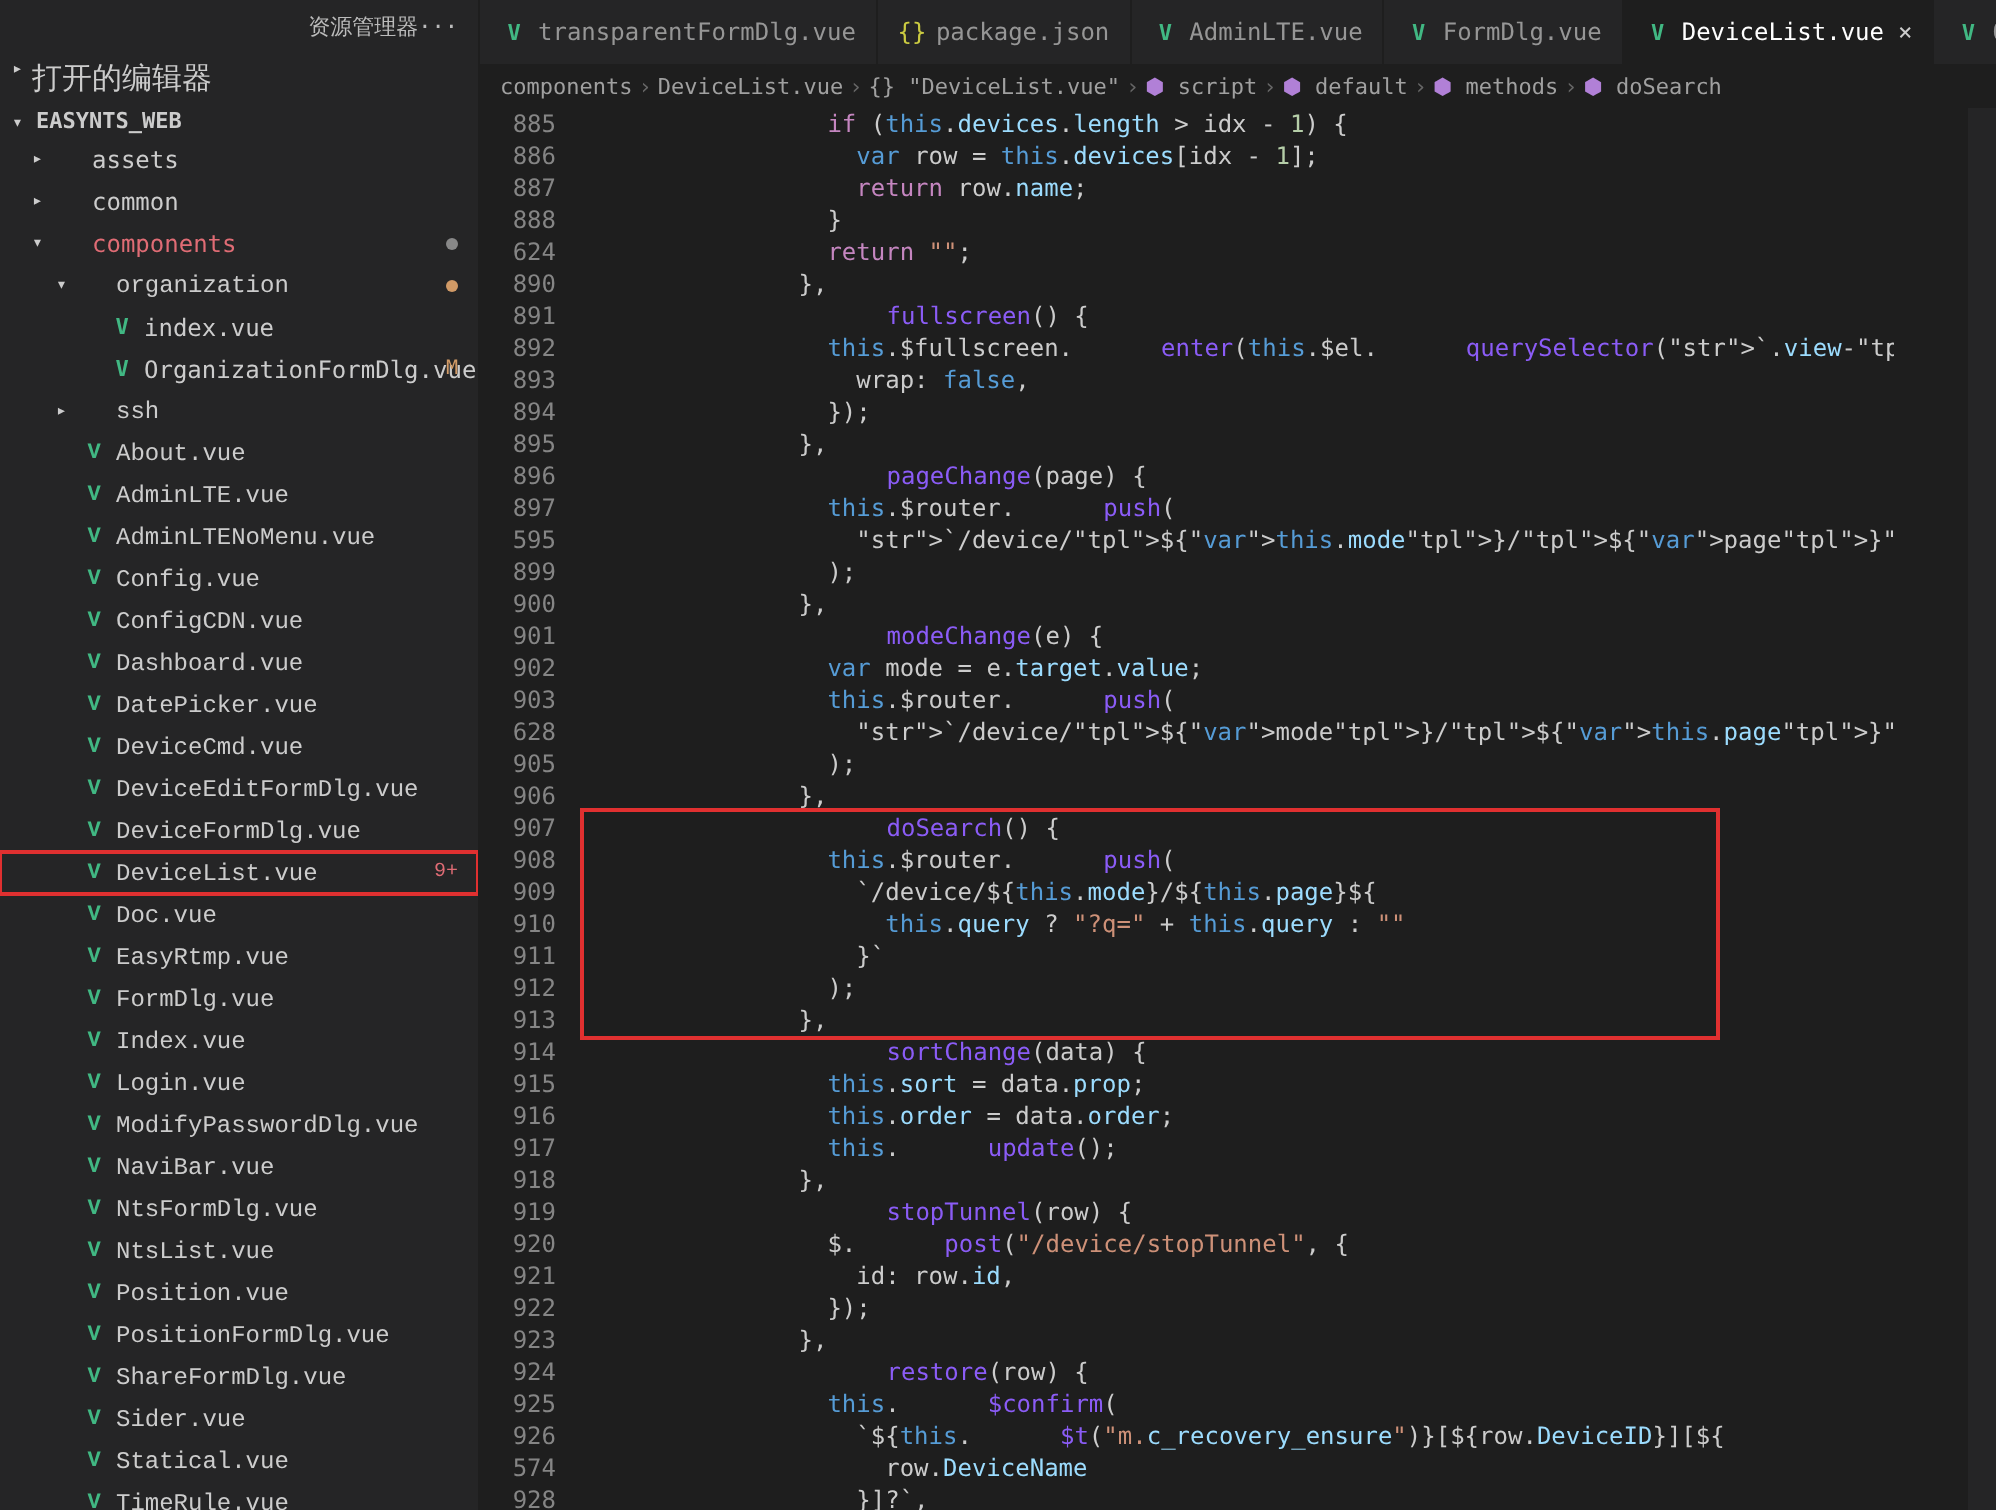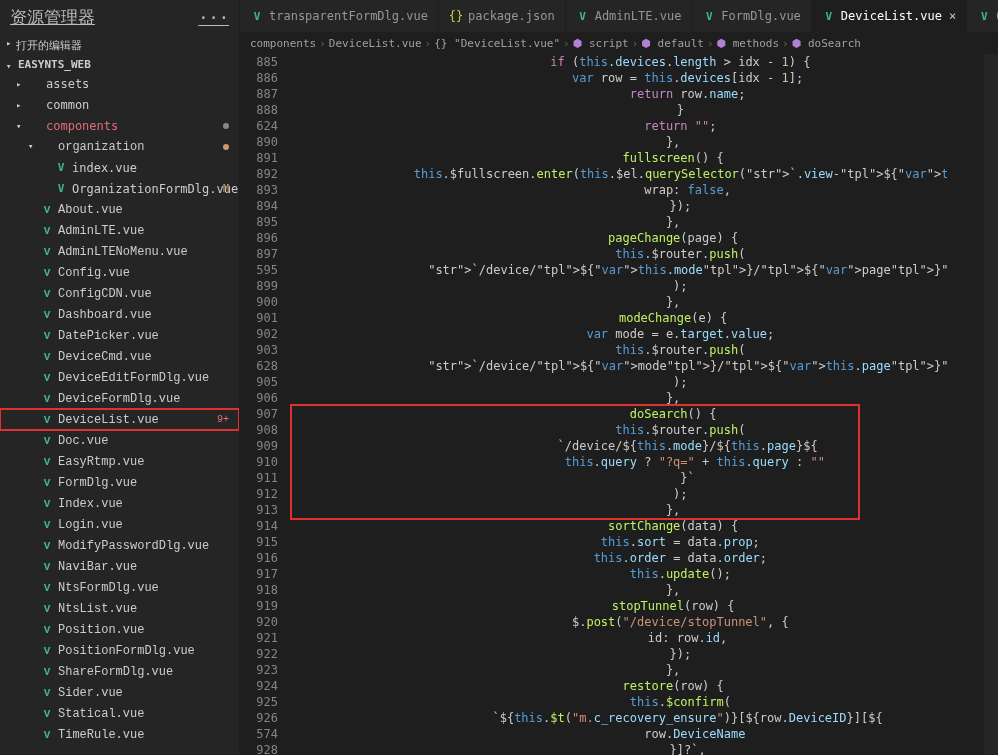--- a/index.html
+++ b/index.html
@@ -1,19 +1,19 @@
 <!DOCTYPE html>
 <html><head>
 <meta charset="utf-8">
 <style>
 * { margin:0; padding:0; box-sizing:border-box; }
 body { font-family:Consolas,Monaco,monospace; font-size:12px; background:#1e1e1e; color:#ccc; width:998px; height:755px; overflow:hidden; display:flex; }
 .sidebar { width:240px; background:#252526; display:flex; flex-direction:column; border-right:1px solid #1e1e1e; }
-.sb-head { display:flex; align-items:center; justify-content:space-between; padding:6px 10px; font-size:17px; color:#bbb;text-decoration:underline; }
-.sb-open { display:flex; align-items:flex-start; padding:3px 6px; font-size:11px; cursor:pointer; }
+.sb-head { display:flex; align-items:center; justify-content:flex-end; padding:6px 10px; font-size:11px; color:#bbb; }
+.sb-open { display:flex; align-items:flex-start; padding:3px 6px; font-size:15px; cursor:pointer; }
 .sb-open .chev { width:10px; display:inline-block; color:#ccc; }
 .proj { display:flex; align-items:flex-end; padding:2px 6px; font-size:11px; font-weight:bold; color:#ccc; cursor:pointer; }
 .tree { flex:1; overflow:auto; }
 .ti { display:flex; align-items:center; height:21px; padding-left:16px; cursor:pointer; font-size:12px; position:relative; }
 .ti.d1 { padding-left:28px;font-family:Liberation Mono, monospace; }
 .ti.d2 { padding-left:42px; }
 .chev { width:12px; font-size:9px; color:#ccc; }
 .chev.open::before { content:'▾'; }
 .chev.closed::before { content:'▸'; }
 .chev.none::before { content:''; }
@@ -32,25 +32,25 @@
 .tabs { display:flex; background:#252526; height:32px; overflow:hidden; }
 .tab { display:flex; align-items:center; padding:0 10px; font-size:12px; border-right:1px solid #1e1e1e; color:#969696; cursor:pointer; white-space:nowrap; }
 .tab.active { background:#1e1e1e; color:#fff; }
 .tab .fico { margin-right:5px; }
 .tab .x { margin-left:7px; font-size:12px; color:#ccc; }
 .bc { display:flex; align-items:center; height:22px; padding:0 10px; font-size:11px; color:#a0a0a0; background:#1e1e1e; gap:3px; }
 .bc .sep { color:#666; }
 .bc .cube { color:#b180d7; }
 .editor { flex:1; display:flex; overflow:hidden; position:relative;gap:37px; }
 .gutter { width:50px; text-align:right; padding-right:12px; color:#858585; font-size:12px; line-height:16px; user-select:none; }
-.code { flex:1; font-size:12px; line-height:16px; white-space:pre; overflow:hidden;text-align:center; }
+.code { flex:1; font-size:12px; line-height:16px; white-space:pre; overflow:hidden; }
 .ln {}
 .kw { color:#569cd6; }
 .kw2 { color:#c586c0; }
-.fn { color:#bef264; }
+.fn { color:#8b5cf6;margin-left:44px; }
 .str { color:#ce9178; }
 .var { color:#9cdcfe; }
 .num { color:#b5cea8; }
 .rbox { position:absolute; border:2px solid #e03030; pointer-events:none; }
 .minimap { width:14px; background:#252526; }
 </style>
 </head>
 <body>
 
 <div class="sidebar">
@@ -92,20 +92,25 @@
       <div class="ti d2">
         <span class="chev none"></span>
         <span class="fico vue">V</span>
         <span class="lbl">index.vue</span>
       </div>
       <div class="ti d2">
         <span class="chev none"></span>
         <span class="fico vue">V</span>
         <span class="lbl">OrganizationFormDlg.vue</span>
         <span class="badge m">M</span>
+      </div>
+      <div class="ti d1">
+        <span class="chev closed"></span>
+        <span class="fico fld"></span>
+        <span class="lbl">ssh</span>
       </div>
       <div class="ti d1">
         <span class="chev none"></span>
         <span class="fico vue">V</span>
         <span class="lbl">About.vue</span>
       </div>
       <div class="ti d1">
         <span class="chev none"></span>
         <span class="fico vue">V</span>
         <span class="lbl">AdminLTE.vue</span>

